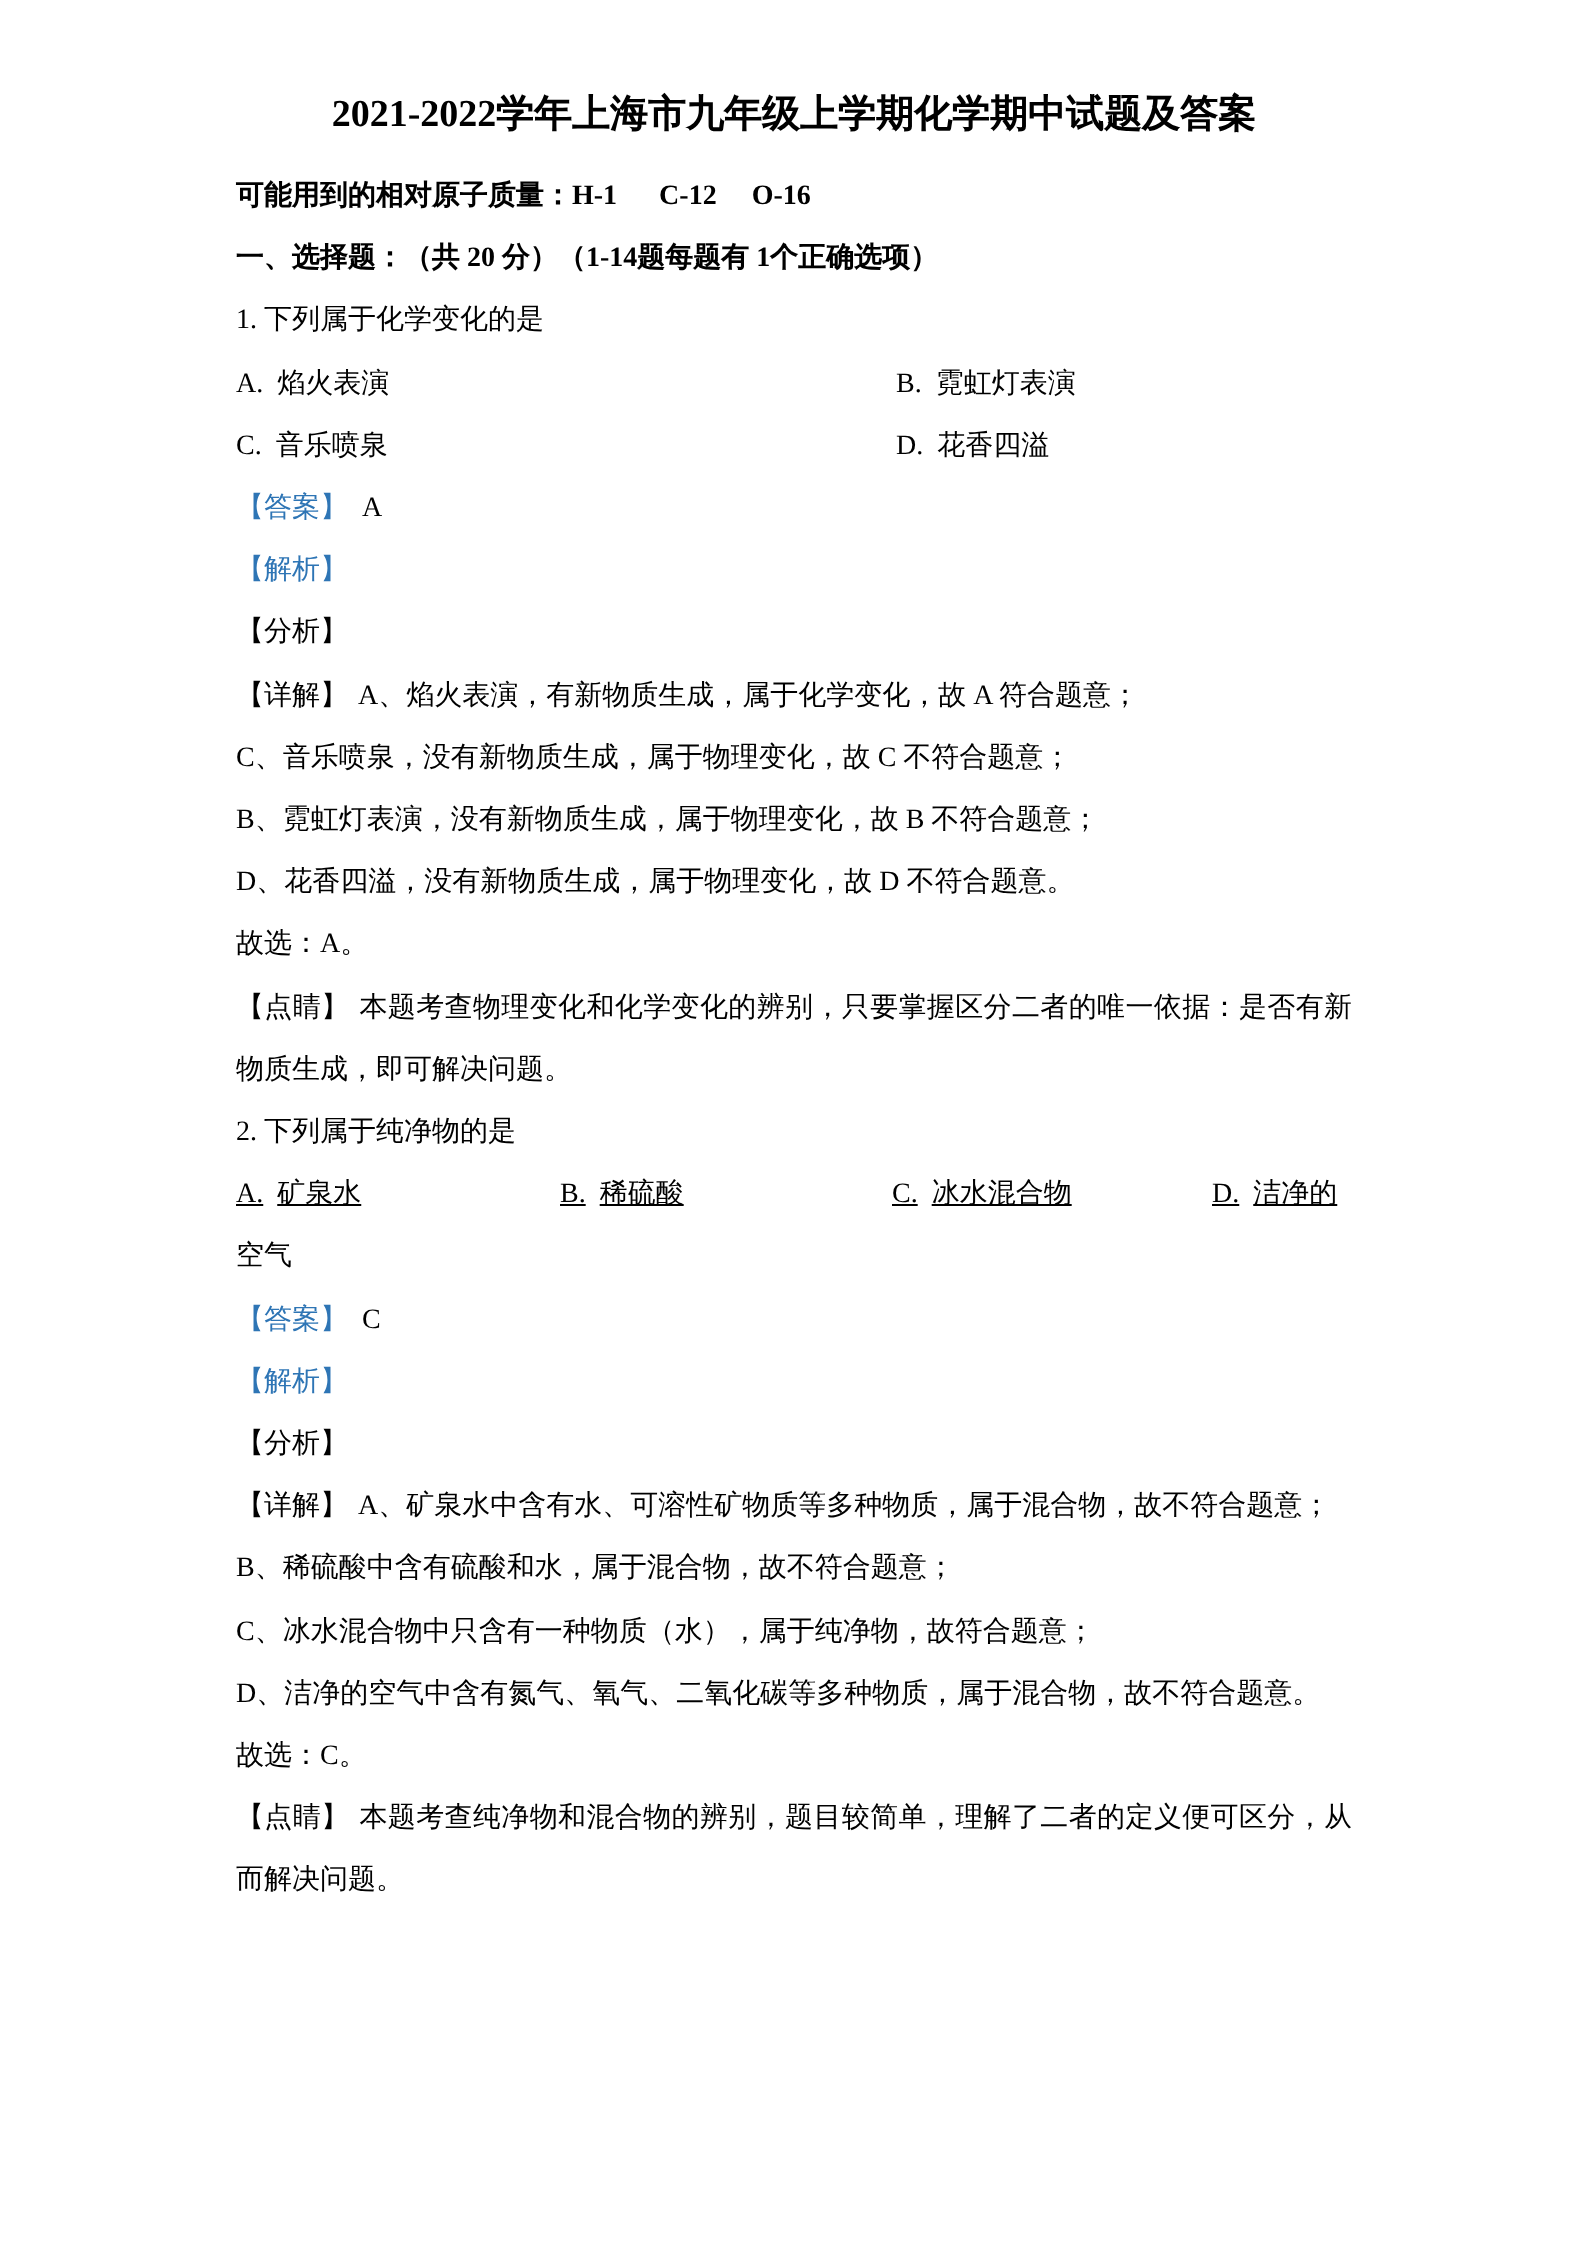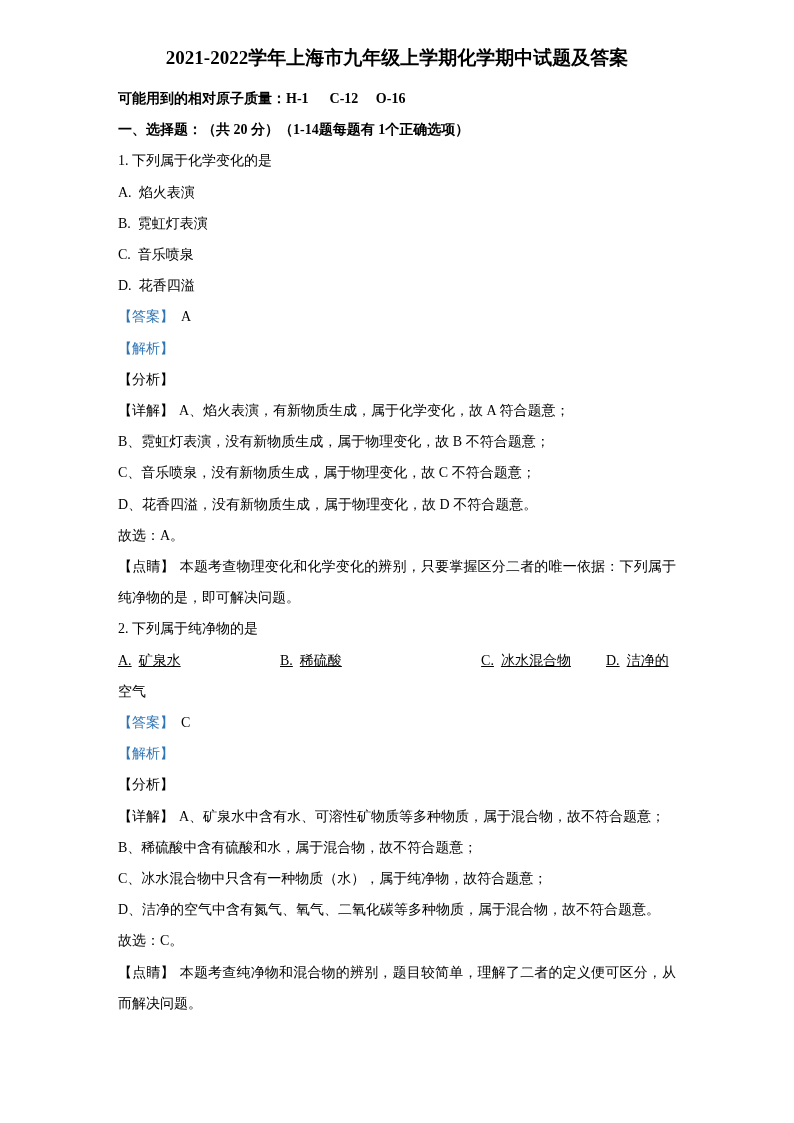--- a/index.html
+++ b/index.html
@@ -26,26 +26,26 @@
     font-size: 14px;
     line-height: 31.2px;
     margin: 0;
   }
   .bold { font-weight: bold; }
   .pre { white-space: pre-wrap; }
   .justify { text-align: justify; }
   .blue { color: #2E75B5; }
   .mk { margin-right: 5px; margin-top: 26px; }
   .ansv { margin-left: 2px; }
-  .opts2 { display: flex; font-size: 14px; line-height: 31.2px; flex-direction: column; }
+  .opts2 { display: flex; font-size: 14px; line-height: 31.2px; }
   .opts2 .c1 { width: 330px; }
   .opts4 { display: flex; font-size: 14px; line-height: 31.2px; text-decoration: underline; }
   .opts4 .o1 { width: 162px; }
   .opts4 .o2 { width: 166px; }
-  .opts4 .o3 { width: 160px; text-align: center; }
+  .opts4 .o3 { width: 160px; }
   .otext { margin-left: 7px; }
 </style>
 </head>
 <body>
 
 <div class="page">
 
   <h1 class="title">2021-2022学年上海市九年级上学期化学期中试题及答案</h1>
 
   <p class="line bold pre">可能用到的相对原子质量：H-1      C-12     O-16</p>
@@ -62,26 +62,26 @@
     <div class="opts2">
       <span class="c1"><span>C.</span><span class="otext">音乐喷泉</span></span>
       <span><span>D.</span><span class="otext">花香四溢</span></span>
     </div>
 
     <p class="line"><span class="blue mk">【答案】</span><span class="ansv">A</span></p>
     <p class="line"><span class="blue">【解析】</span></p>
     <p class="line"><span>【分析】</span></p>
 
     <p class="line"><span class="mk">【详解】</span><span>A、焰火表演，有新物质生成，属于化学变化，故 A 符合题意；</span></p>
+    <p class="line">C、音乐喷泉，没有新物质生成，属于物理变化，故 C 不符合题意；</p>
     <p class="line">B、霓虹灯表演，没有新物质生成，属于物理变化，故 B 不符合题意；</p>
-    <p class="line">C、音乐喷泉，没有新物质生成，属于物理变化，故 C 不符合题意；</p>
     <p class="line">D、花香四溢，没有新物质生成，属于物理变化，故 D 不符合题意。</p>
     <p class="line">故选：A。</p>
 
-    <p class="line justify"><span class="mk">【点睛】</span><span>本题考查物理变化和化学变化的辨别，只要掌握区分二者的唯一依据：下列属于纯净物的是，即可解决问题。</span></p>
+    <p class="line justify"><span class="mk">【点睛】</span><span>本题考查物理变化和化学变化的辨别，只要掌握区分二者的唯一依据：是否有新物质生成，即可解决问题。</span></p>
   </section>
 
   <section>
     <p class="line">2. 下列属于纯净物的是</p>
 
     <div class="opts4">
       <span class="o1"><span>A.</span><span class="otext">矿泉水</span></span>
       <span class="o2"><span>B.</span><span class="otext">稀硫酸</span></span>
       <span class="o3"><span>C.</span><span class="otext">冰水混合物</span></span>
       <span><span>D.</span><span class="otext">洁净的</span></span>

